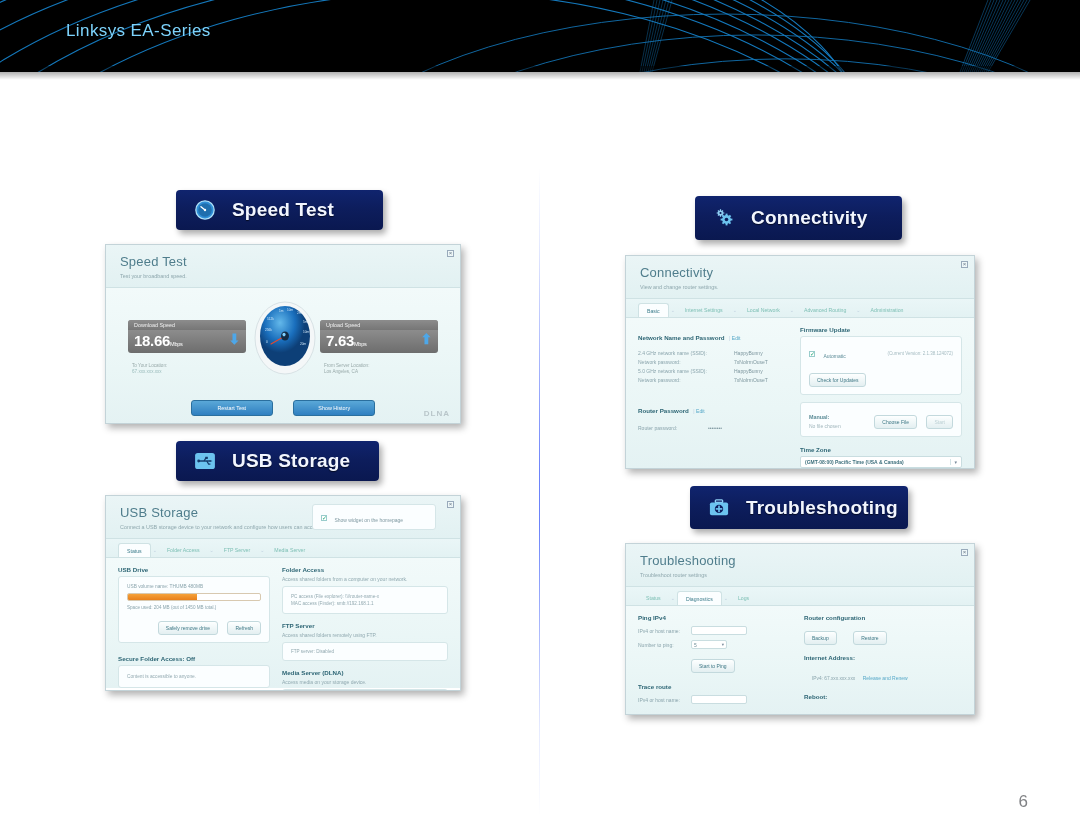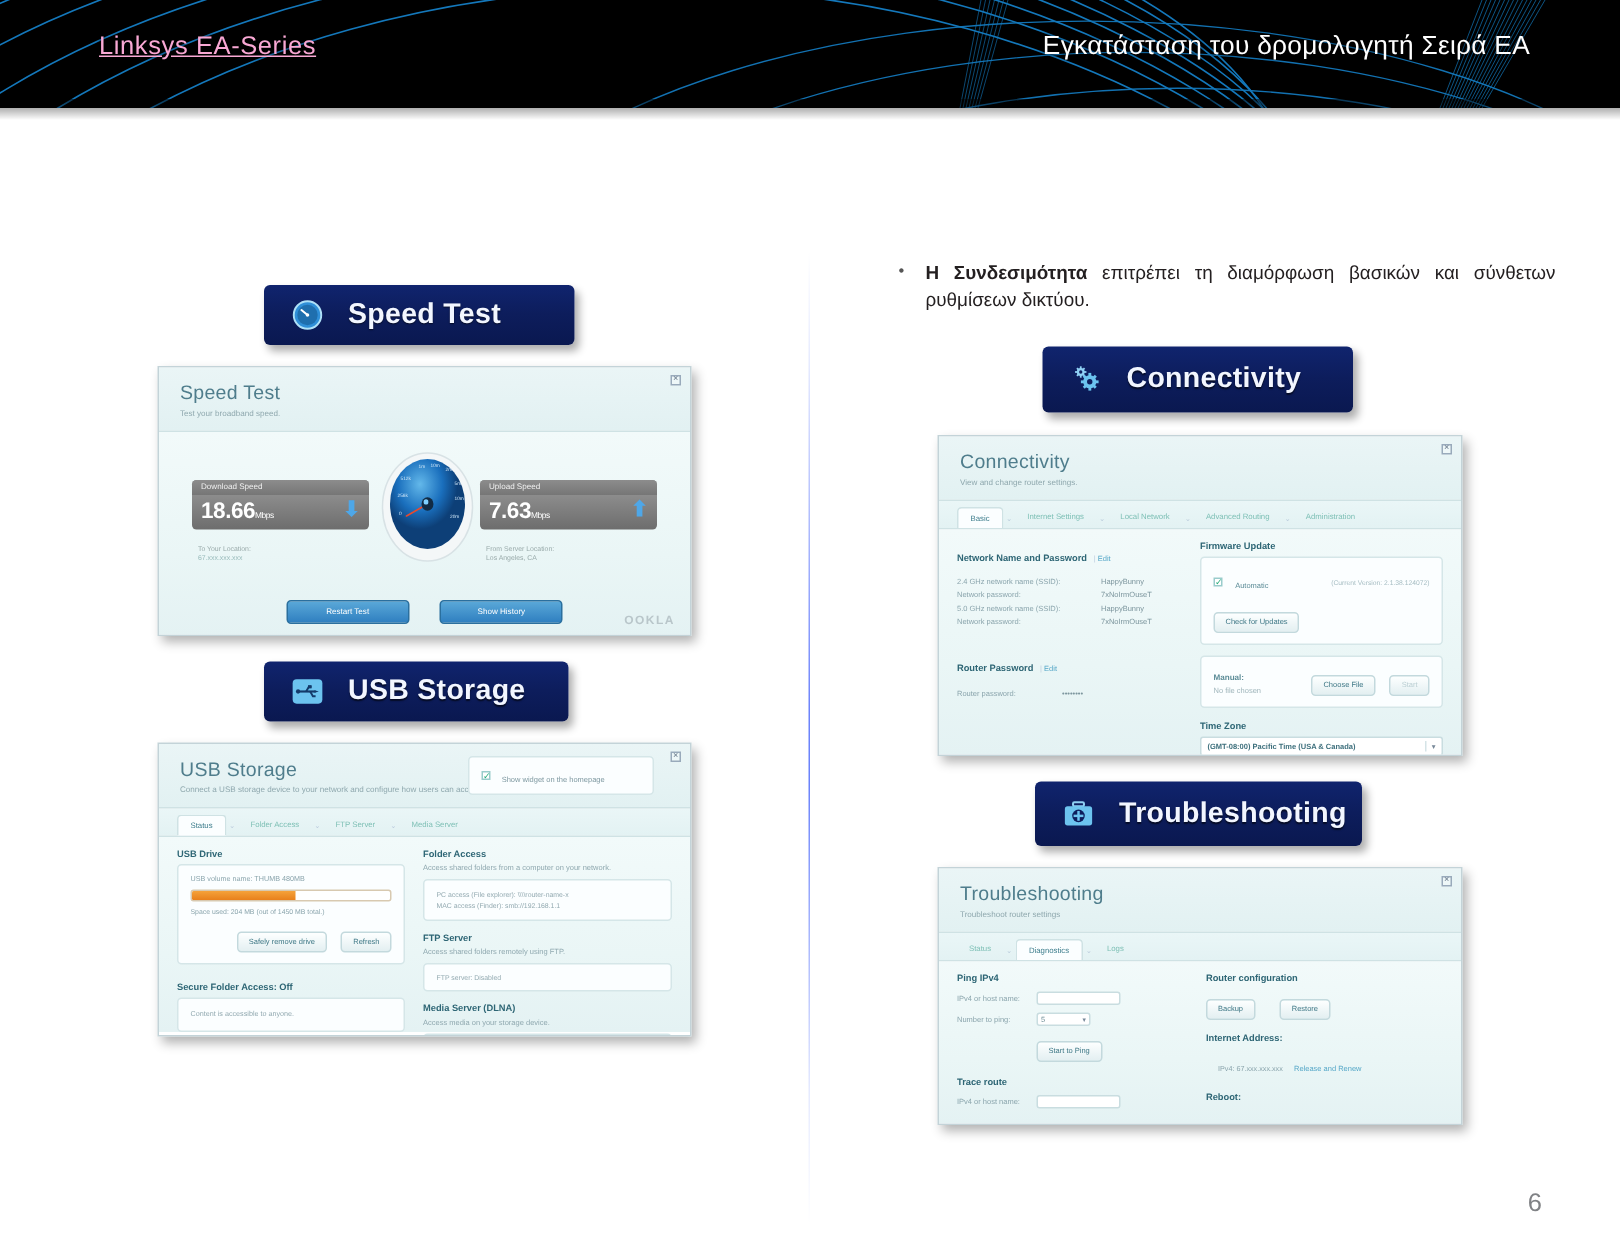--- a/index.html
+++ b/index.html
@@ -14,25 +14,24 @@
   
   .header {
     position: absolute; left: 0; top: 0;
     width: 1080px; height: 72px;
     background: #000000;
     overflow: hidden;
   }
   .header-arcs { position: absolute; left: 0; top: 0; width: 1080px; height: 72px; }
   .header-title-left {
     position: absolute; left: 66px; top: 21px;
-    color: #f9a8d4; font-size: 17px; letter-spacing: 0.4px;
+    color: #7dd3fc; font-size: 17px; letter-spacing: 0.4px;
     font-family: "Liberation Sans", sans-serif;
     text-shadow: 0 0 3px rgba(0,0,0,0.9);
     z-index: 5;
-    text-decoration: underline;
   }
   .header-title-right {
     position: absolute; right: 60px; top: 20px;
     color: #ffffff; font-size: 17.5px; letter-spacing: 0.2px;
     font-family: "Liberation Sans", sans-serif;
     text-shadow: 0 0 4px rgba(0,0,0,0.95);
     z-index: 5;
   }
   .header-bottom-fade {
     position: absolute; left: 0; top: 66px; width: 1080px; height: 14px;
@@ -207,21 +206,20 @@
       <line x1="654" y1="0" x2="640" y2="72"></line>
         <line x1="657" y1="0" x2="642" y2="72"></line>
       <line x1="660" y1="0" x2="644" y2="72"></line>
         <line x1="663" y1="0" x2="646" y2="72"></line>
       <line x1="666" y1="0" x2="648" y2="72"></line>
         <line x1="669" y1="0" x2="650" y2="72"></line>
       <line x1="672" y1="0" x2="652" y2="72"></line>
     </g>
   </svg>
   <div class="header-title-left">Linksys EA-Series</div>
-  <div class="header-title-right">Εγκατάσταση του δρομολογητή Σειρά EA</div>
 </div>
 <div class="header-bottom-fade"></div>
 
 <div class="content">
 
   <div class="divider"></div>
 
   <div class="col col-left">
 
 
@@ -296,21 +294,21 @@
           <div class="speedbox-note" style="position:absolute; right:4px; top:46px; width:118px;">
             <div>From Server Location:</div>
             <div>Los Angeles, CA</div>
           </div>
         </div>
 
         <div style="text-align:center; margin-top:18px;">
           <span class="btn-blue">Restart Test</span>
           <span class="btn-blue" style="margin-left:16px;">Show History</span>
         </div>
-        <div class="ookla">OOKLA</div>
+        <div class="ookla">DLNA</div>
       </div>
     </div>
 
 
     <div class="banner" style="width:203px; margin:17px 0 0 88px;">
       <span class="banner-icon">
         <svg width="22" height="18" viewBox="0 0 24 20">
           <rect x="1" y="1" width="22" height="18" rx="3" fill="#6cc3ef"></rect>
           <line x1="5" y1="10" x2="18" y2="10" stroke="#143a6a" stroke-width="1.6"></line>
           <circle cx="5" cy="10" r="1.6" fill="#143a6a"></circle>
@@ -378,23 +376,20 @@
           <div class="box" style="padding:6px 8px;">
             
           </div>
         </div>
       </div>
     </div>
   </div>
 
   <div class="col col-right">
 
-    <div class="bullet">
-      <b>Η Συνδεσιμότητα</b><span> επιτρέπει τη διαμόρφωση βασικών και σύνθετων ρυθμίσεων δικτύου.</span>
-    </div>
 
     <div class="banner" style="width:207px; height:44px; margin:22px 0 0 98px;">
       <span class="banner-icon">
         <svg width="24" height="22" viewBox="0 0 24 22">
           <g fill="#8fd0f4">
             <circle cx="8.5" cy="6" r="2.6"></circle>
             <rect x="7.9" y="2.2" width="1.2" height="7.6"></rect>
             <rect x="4.7" y="5.4" width="7.6" height="1.2"></rect>
             <g transform="rotate(45 8.5 6)">
                 <rect x="7.9" y="2.4" width="1.2" height="7.2"></rect>

